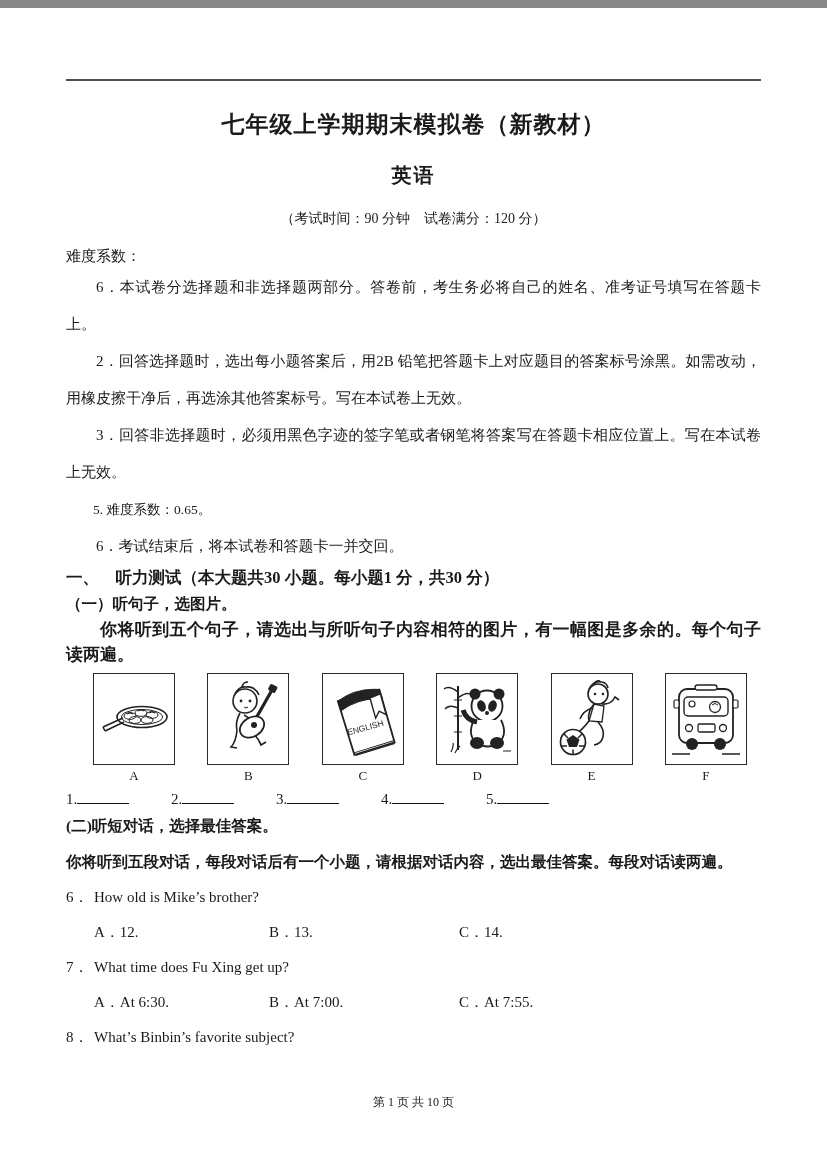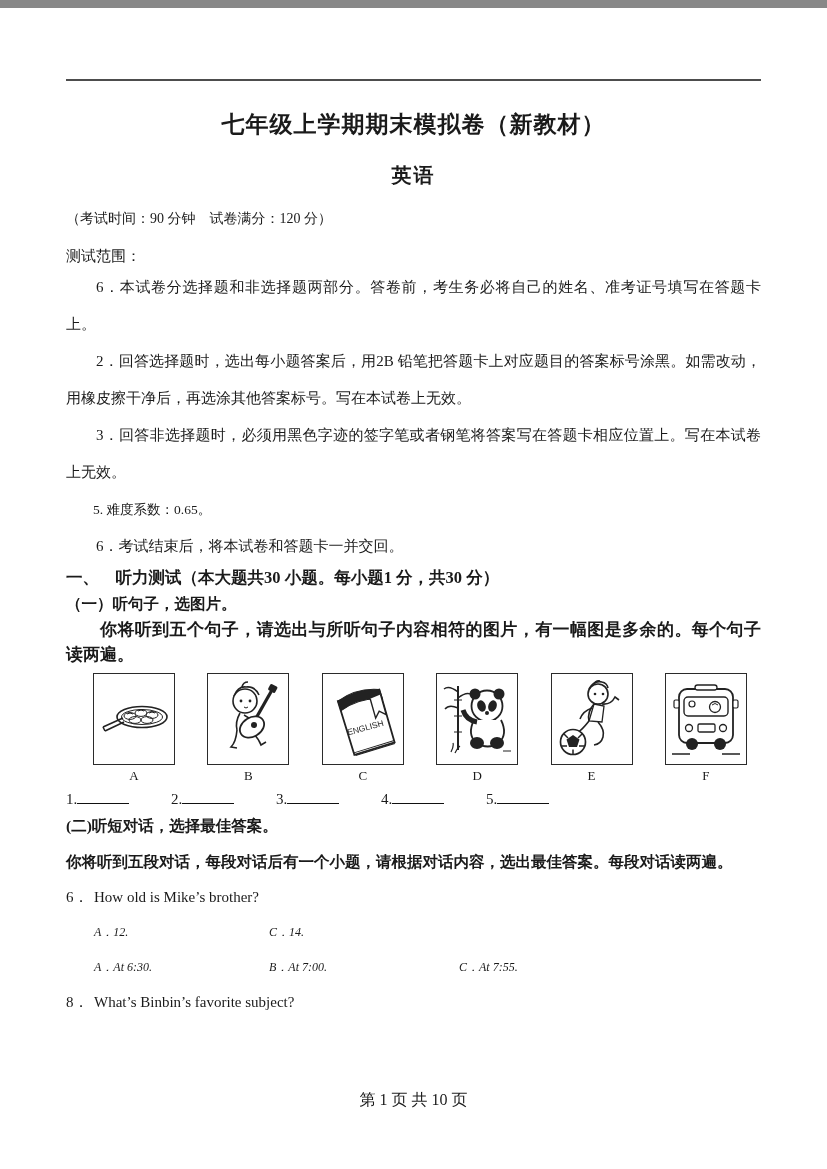--- a/index.html
+++ b/index.html
@@ -10,60 +10,60 @@
     background:#ffffff;
     font-family:"Liberation Serif","DejaVu Serif",serif;
     color:#1a1a1a;
     box-sizing:border-box;
     padding:0 66px;
     overflow:hidden;
   }
   .topline{margin-top:71px;border-top:2px solid #4d4d4d;height:0;}
   .title{margin-top:28px;text-align:center;font-size:23px;font-weight:700;letter-spacing:1px;}
   .subject{margin-top:22px;text-align:center;font-size:20px;font-weight:700;letter-spacing:2px;}
-  .exam-info{margin-top:21px;text-align:left;font-size:14px;}
+  .exam-info{margin-top:21px;text-align:center;font-size:14px;}
   .notice-label{margin-top:19px;font-size:15px;}
   .notice-block{margin-top:3px;}
   .notice-item{margin:0;font-size:15px;line-height:37px;text-indent:2em;text-align:justify;}
   .notice-item.small{font-size:13.5px;}
   .red{color:#d30000;}
   .bold{font-weight:700;}
   .sec-heading{font-size:16.5px;font-weight:700;line-height:26px;}
   .part-heading{font-size:15.5px;font-weight:700;line-height:26px;}
   .part1-instr{margin:0;font-size:17px;font-weight:700;line-height:25px;text-indent:2em;text-align:justify;}
   .pic-row{display:flex;justify-content:space-between;width:656px;margin:6px 0 0 26px;}
   .pic{margin:0;display:flex;flex-direction:column;align-items:center;width:84px;}
   .pic-box{width:82px;height:92px;border:1.5px solid #2b2b2b;background:#fff;display:flex;align-items:center;justify-content:center;box-sizing:border-box;}
   .pic-caption{margin-top:3px;font-size:13px;line-height:16px;}
   .blank-row{margin-top:4px;font-size:15px;line-height:22px;}
   .blank-unit{display:inline-block;margin-right:38px;}
   .blank-line{display:inline-block;width:52px;height:14px;border-bottom:1.2px solid #111;}
   .part2-heading{font-size:15.5px;font-weight:700;line-height:27px;margin-top:2px;}
   .part2-instr{margin:4px 0 0;font-size:15.5px;font-weight:700;line-height:37px;text-align:justify;}
   .question{margin:0;font-size:15px;line-height:35px;}
   .q-num{display:inline-block;min-width:28px;}
-  .options{margin:0;font-size:12px;line-height:35px;padding-left:28px;display:flex;font-style:italic;}
+  .options{margin:0;font-size:15px;line-height:35px;padding-left:28px;display:flex;}
   .opt{display:inline-block;}
   .opt-a{width:175px;}
   .opt-b{width:190px;}
-  .footer{position:absolute;left:0;right:0;bottom:66px;text-align:center;font-size:16px;}
+  .footer{position:absolute;left:0;right:0;bottom:66px;text-align:center;font-size:12px;}
   svg text{font-family:"Liberation Sans","DejaVu Sans",sans-serif;}
 </style>
 </head>
 <body>
 
 <div class="page">
 
   <div class="topline"></div>
 
   <div class="title">七年级上学期期末模拟卷（新教材）</div>
   <div class="subject">英语</div>
   <div class="exam-info">（考试时间：90 分钟　试卷满分：120 分）</div>
 
-  <div class="notice-label">测试范围：</div>
+  <div class="notice-label">难度系数：</div>
 
   <div class="notice-block">
     <p class="notice-item">6．本试卷分选择题和非选择题两部分。答卷前，考生务必将自己的姓名、准考证号填写在答题卡上。</p>
     <p class="notice-item">2．回答选择题时，选出每小题答案后，用2B 铅笔把答题卡上对应题目的答案标号涂黑。如需改动，用橡皮擦干净后，再选涂其他答案标号。写在本试卷上无效。</p>
     <p class="notice-item">3．回答非选择题时，必须用黑色字迹的签字笔或者钢笔将答案写在答题卡相应位置上。写在本试卷上无效。</p>
     <p class="notice-item small">5. 难度系数：0.65。</p>
     <p class="notice-item">6．考试结束后，将本试卷和答题卡一并交回。</p>
   </div>
 
   <div class="sec-heading">一、　听力测试（本大题共30 小题。每小题1 分，共30 分）</div>
@@ -217,23 +217,25 @@
     <span class="blank-unit"><span>4.</span><span class="blank-line"></span></span>
     <span class="blank-unit"><span>5.</span><span class="blank-line"></span></span>
   </div>
 
   <div class="part2-heading">(二)听短对话，选择最佳答案。</div>
   <p class="part2-instr">你将听到五段对话，每段对话后有一个小题，请根据对话内容，选出最佳答案。每段对话读两遍。</p>
 
   <p class="question"><span class="q-num">6．</span><span>How old is Mike’s brother?</span></p>
   <p class="options">
     <span class="opt opt-a"><span>A．</span><span>12.</span></span>
+    <span class="opt opt-b"><span>B．</span><span>13.</span></span>
     <span class="opt opt-c"><span>C．</span><span>14.</span></span>
   </p>
 
+  <p class="question"><span class="q-num">7．</span><span>What time does Fu Xing get up?</span></p>
   <p class="options">
     <span class="opt opt-a"><span>A．</span><span>At 6:30.</span></span>
     <span class="opt opt-b"><span>B．</span><span>At 7:00.</span></span>
     <span class="opt opt-c"><span>C．</span><span>At 7:55.</span></span>
   </p>
 
   <p class="question"><span class="q-num">8．</span><span>What’s Binbin’s favorite subject?</span></p>
 
   <div class="footer">第 1 页 共 10 页</div>
 

